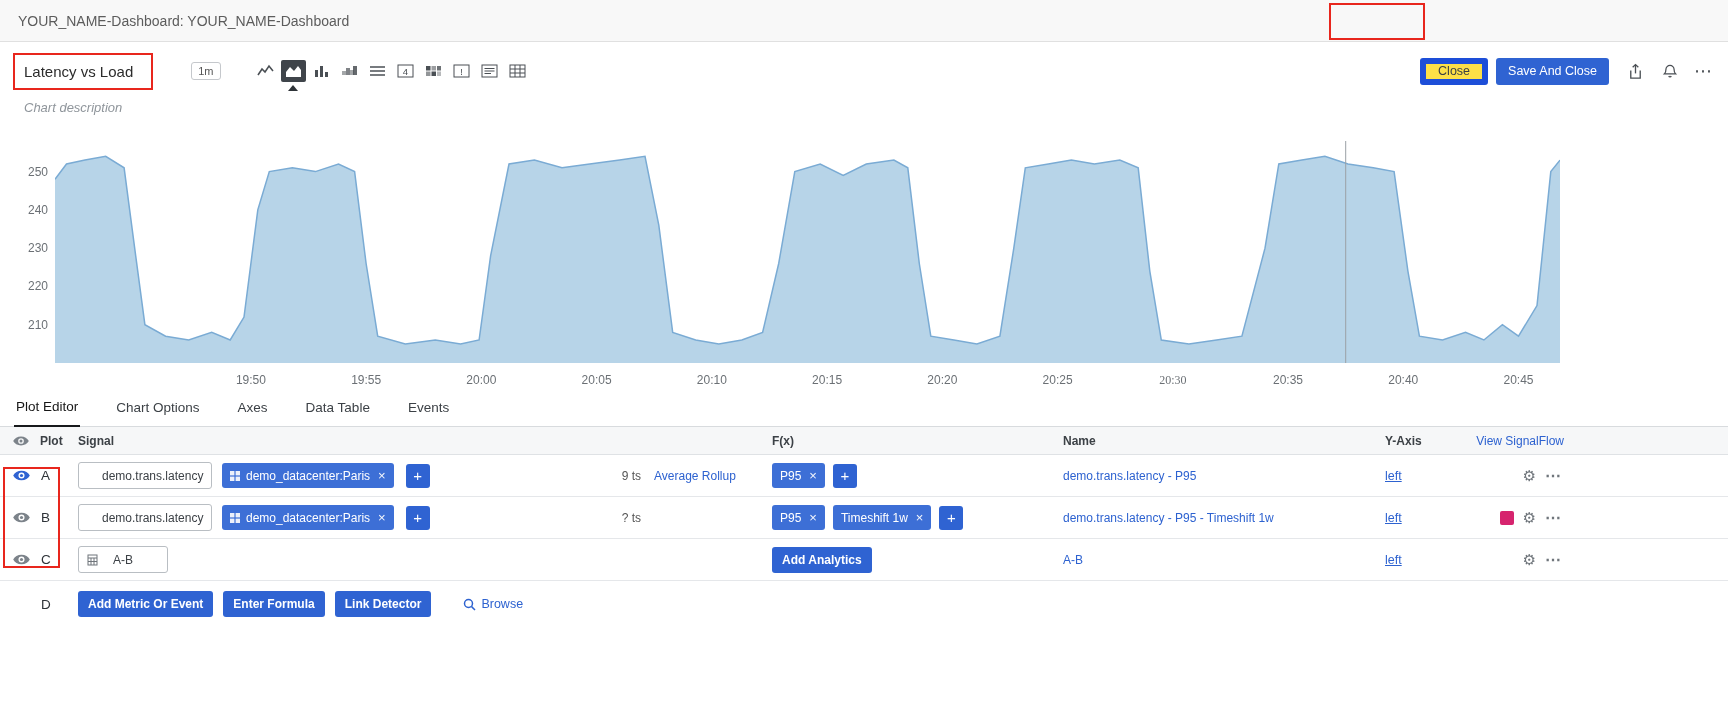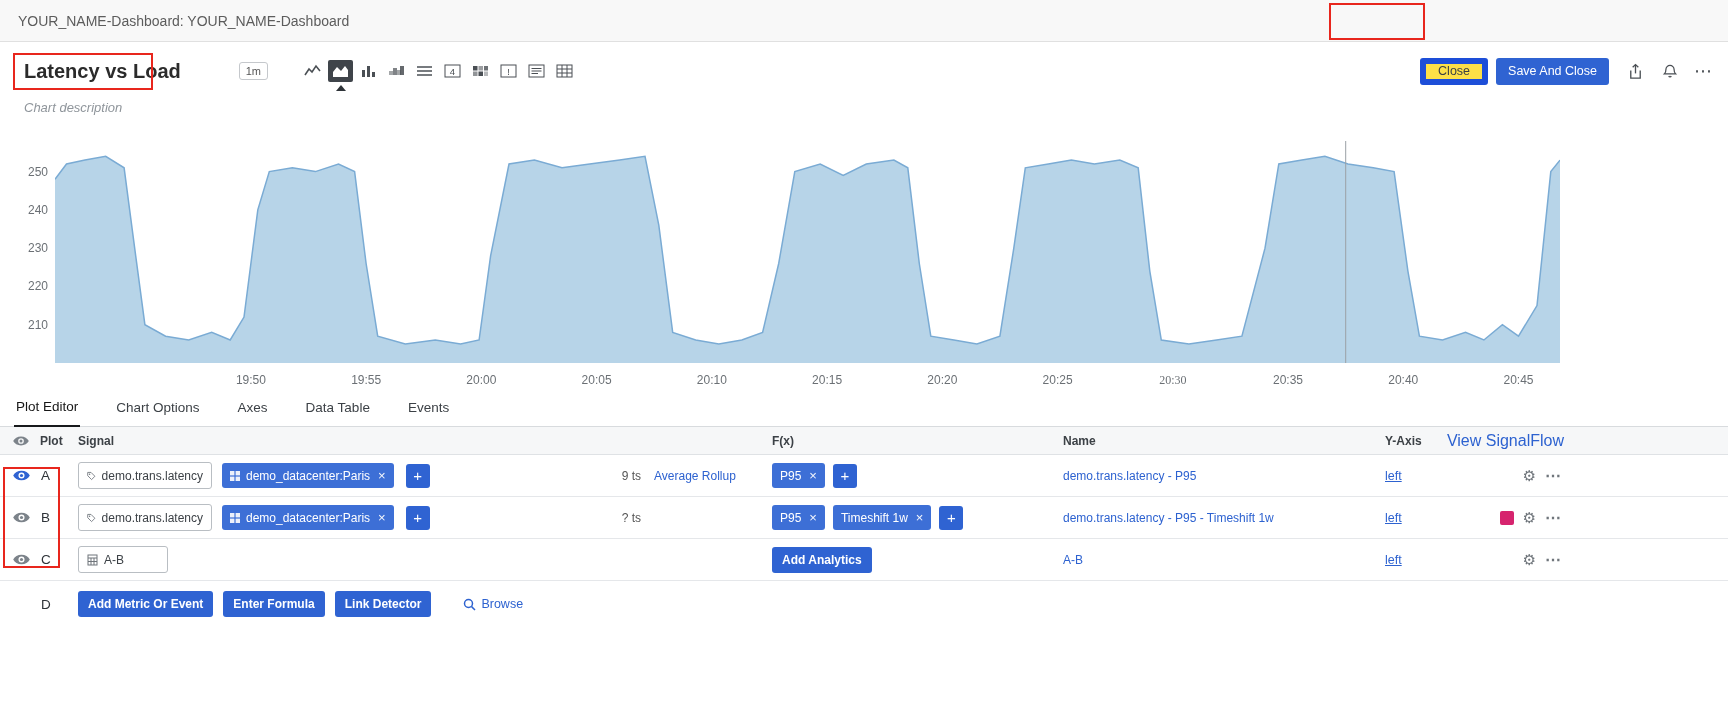--- a/index.html
+++ b/index.html
@@ -12,21 +12,21 @@
 .tb-right{margin-left:auto;display:flex;align-items:center}
 .tb-muted{color:#8c8c8c;font-size:13.5px}
 .tb-label{font-size:13.5px;color:#3a3a3a}
 .mr8{margin-right:8px}.mr10{margin-right:10px}.mr16{margin-right:16px}.mr26{margin-right:26px}
 .tb-input{width:156px;height:28px;border:1px solid #c9ccd0;border-radius:2px;background:#fdfdfd;font-size:13px;padding:0 9px;color:#333;font-family:inherit}
 .tb-input::placeholder{font-style:italic;color:#9aa0a6}
 .res-btn{width:44px;height:28px;border:1px solid #c2c6ca;border-radius:3px;background:#fff;display:inline-flex;align-items:center;justify-content:center;gap:3px;cursor:pointer;color:#5a6066}
 .caret{font-size:9px;color:#5a6066}
 
 .toolbar{display:flex;align-items:center;height:48px;padding:10px 16px 0 24px}
-.chart-title{font-size:20px;font-weight:700;color:#2b2b2b}
+.chart-title{font-size:15px;font-weight:400;color:#2b2b2b}
 .badge{margin-left:58px;border:1px solid #c5c8cc;border-radius:3px;font-size:11px;padding:2px 6px;color:#555;background:#fff}
 .type-icons{display:flex;align-items:center;gap:3px;margin-left:32px}
 .ticon{width:25px;height:22px;border:0;background:transparent;display:inline-flex;align-items:center;justify-content:center;position:relative;cursor:pointer;color:#4a4f54;padding:0}
 .ticon.selected{background:#3f444a;color:#fff;border-radius:2px}
 .ticon.selected::after{content:"";position:absolute;left:50%;transform:translateX(-50%);bottom:-9px;border-left:5px solid transparent;border-right:5px solid transparent;border-bottom:6px solid #2e3338}
 .tool-right{margin-left:auto;display:flex;align-items:center}
 .btn{height:27px;border-radius:3px;font-size:12.5px;padding:0 12px;border:0;cursor:pointer;font-family:inherit;white-space:nowrap}
 .btn-gray{background:#fde047;color:#3a3f44;border:6px solid #1d4ed8}
 .btn-blue{background:#2f63d2;color:#fff;margin-left:8px}
 .tool-icon{margin-left:18px;color:#4a4f54;cursor:pointer;display:inline-flex}
@@ -37,30 +37,30 @@
 #plot-svg{position:absolute;left:55px;top:20px;width:1505px;height:222px}
 .ylab{position:absolute;left:12px;width:36px;text-align:right;font-size:12px;color:#6b7075}
 .xlab{position:absolute;width:48px;text-align:center;font-size:12px;color:#6b7075}
 
 .tabs{display:flex;gap:34px;padding-left:14px;border-bottom:1px solid #d8dbde;height:38px;align-items:flex-end}
 .tab{font-size:13.5px;color:#3c4146;padding:0 2px 11px;cursor:pointer;white-space:nowrap}
 .tab.active{border-bottom:2px solid #17191b;margin-bottom:-1px;color:#161616}
 
 .grid{display:grid;grid-template-columns:64px 708px 291px 322px 111px 70px 162px;align-items:center}
 .thead{height:28px;background:#f6f7f8;border-bottom:1px solid #dfe2e5;font-size:12px;font-weight:700;color:#3c4146}
-.thead .vsf{font-weight:400;justify-self:end;white-space:nowrap;font-size:16px;padding-right:2px}
+.thead .vsf{font-weight:400;justify-self:end;white-space:nowrap;font-size:12px;padding-right:2px}
 .cell-plot{display:flex;align-items:center;gap:11px;padding-left:13px}
 .plot-letter{font-size:13.5px;color:#2e3338}
 .eye{color:#7c838a;display:inline-flex;cursor:pointer}
 .eye.on{color:#2f63d2}
 .eye.ghost{visibility:hidden}
 .prow{height:42px;border-bottom:1px solid #e5e7ea;font-size:12.5px}
 .row-d{height:46px;border-bottom:0}
 .cell-signal{display:flex;align-items:center;padding-left:14px;min-width:0}
-.sig-input{display:inline-flex;align-items:center;gap:6px;border:1px solid #b9bec3;border-radius:3px;height:27px;padding:0 8px;width:134px;background:#fff;color:#3c4146;font-size:12px;cursor:text;white-space:nowrap;overflow:hidden;flex:none}
+.sig-input{display:inline-flex;align-items:center;gap:15px;border:1px solid #b9bec3;border-radius:3px;height:27px;padding:0 8px;width:134px;background:#fff;color:#3c4146;font-size:12px;cursor:text;white-space:nowrap;overflow:hidden;flex:none}
 .formula-input{width:90px}
 .chip{display:inline-flex;align-items:center;gap:6px;background:#3d6fd6;color:#fff;height:25px;border-radius:3px;padding:0 8px;margin-left:10px;font-size:12px;white-space:nowrap;cursor:default;flex:none}
 .chip .x{font-size:13px;opacity:.95;margin-left:2px;cursor:pointer}
 .plus{width:24px;height:24px;background:#2f63d2;border:0;border-radius:3px;color:#fff;font-size:15px;line-height:1;margin-left:12px;cursor:pointer;display:inline-flex;align-items:center;justify-content:center;flex:none}
 .ts{margin-left:auto;color:#555;font-size:12px;width:40px;text-align:right;flex:none}
 .rollup{width:104px;margin-left:13px;margin-right:14px;font-size:12px;flex:none}
 .link{color:#2d62d0;cursor:pointer}
 .u{text-decoration:underline}
 .cell-fx{display:flex;align-items:center}
 .cell-fx .chip{margin-left:0;margin-right:8px}

